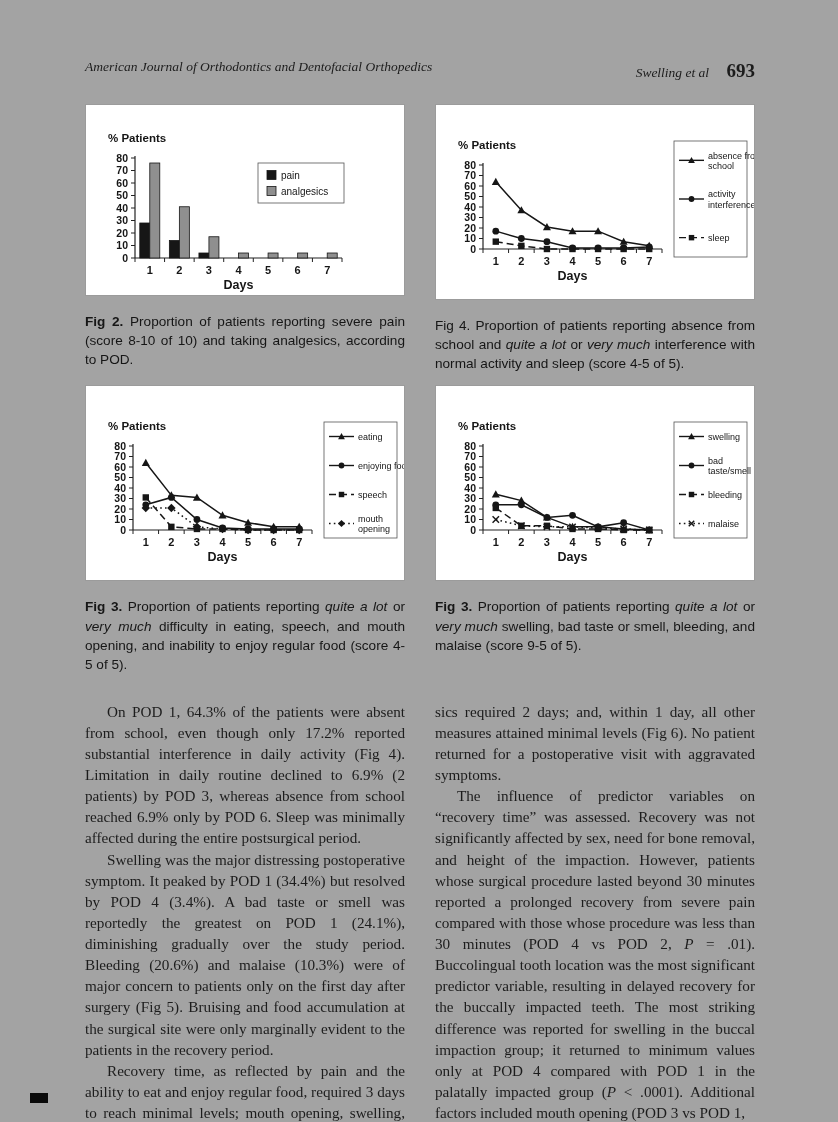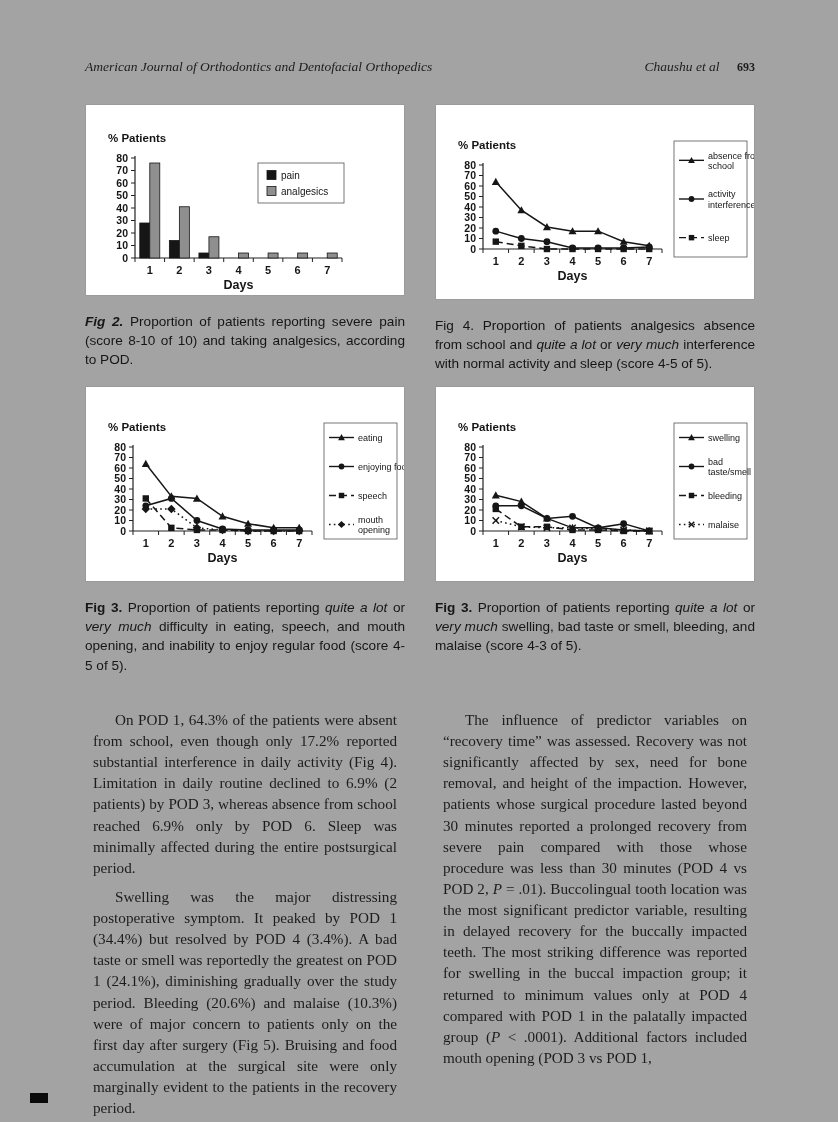--- a/index.html
+++ b/index.html
@@ -5,48 +5,48 @@
   html,body{margin:0;padding:0;background:#e8e8e8;}
   .page{
     width:838px;height:1122px;background:#a3a3a3;position:relative;
     box-sizing:border-box;padding:58px 83px 0 85px;
     font-family:"Liberation Serif",serif;color:#1c1c1c;overflow:hidden;
   }
   .header{display:flex;justify-content:space-between;align-items:flex-start;
     font-style:italic;font-size:13.5px;line-height:1.4;}
   .header-left div{white-space:nowrap;}
   .header-right{white-space:nowrap;}
-  .pageno{font-style:normal;font-weight:bold;margin-left:14px;font-size:12px;text-align:right;}
-
-  .figgrid{display:grid;grid-template-columns:320px 320px;column-gap:30px;margin-top:27px;}
+  .pageno{font-style:normal;font-weight:bold;margin-left:14px;font-size:19px;text-align:right;}
+
+  .figgrid{display:grid;grid-template-columns:320px 320px;column-gap:30px;margin-top:19px;}
   figure{margin:0 0 12px 0;}
   .chartbox{border:1px solid #9b9b9b;background:#fff;box-sizing:border-box;}
   .h192{width:320px;height:192px;}
   .h196{width:320px;height:196px;}
   figcaption{font-family:"Liberation Sans",sans-serif;font-size:13.6px;line-height:1.42;
     margin-top:16px;text-align:justify;color:#161616;}
 
   .bodytext{display:grid;grid-template-columns:320px 320px;column-gap:30px;margin-top:14px;
     font-size:15.2px;line-height:1.39;text-align:justify;}
-  .bodytext p{margin:8px;}
+  .bodytext p{margin:0;}
   .bodytext p.indent{text-indent:22px;}
 
   .print-mark{position:absolute;left:30px;bottom:19px;width:18px;height:10px;background:#0a0a0a;}
 </style>
 </head>
 <body>
 
 <div class="page">
 
   <div class="header">
     <div class="header-left">
       <div>American Journal of Orthodontics and Dentofacial Orthopedics</div>
     </div>
     <div class="header-right">
-      <span>Chaushu et al</span>
+      <span>Swelling et al</span>
       <span class="pageno">693</span>
     </div>
   </div>
 
   <div class="figgrid">
     <figure>
       <div class="chartbox h192"><svg width="318" height="190" viewBox="0 0 318 190">
             <text x="22" y="37" text-anchor="start" font-size="11.5" font-family="&quot;Liberation Sans&quot;,sans-serif" font-weight="bold" fill="#161616">% Patients</text>
             <line x1="49" y1="51" x2="49" y2="153" stroke="#222" stroke-width="1.2"></line>
             <line x1="49" y1="153" x2="256" y2="153" stroke="#222" stroke-width="1.2"></line>
@@ -93,21 +93,21 @@
             <rect x="152.5" y="148" width="10" height="5" fill="#8f8f8f" stroke="#161616" stroke-width="0.8"></rect>
             <rect x="182.07142857142858" y="148" width="10" height="5" fill="#8f8f8f" stroke="#161616" stroke-width="0.8"></rect>
             <rect x="211.64285714285714" y="148" width="10" height="5" fill="#8f8f8f" stroke="#161616" stroke-width="0.8"></rect>
             <rect x="241.21428571428572" y="148" width="10" height="5" fill="#8f8f8f" stroke="#161616" stroke-width="0.8"></rect>
             <rect x="172" y="58" width="86" height="40" fill="#fff" stroke="#555" stroke-width="0.8"></rect>
             <rect x="181" y="65.5" width="9" height="9" fill="#161616" stroke="#161616" stroke-width="0.8"></rect>
             <text x="195" y="73.6" text-anchor="start" font-size="10" font-family="&quot;Liberation Sans&quot;,sans-serif" font-weight="normal" fill="#161616">pain</text>
             <rect x="181" y="81.5" width="9" height="9" fill="#8f8f8f" stroke="#161616" stroke-width="0.8"></rect>
             <text x="195" y="89.6" text-anchor="start" font-size="10" font-family="&quot;Liberation Sans&quot;,sans-serif" font-weight="normal" fill="#161616">analgesics</text>
           </svg></div>
-      <figcaption><span style="font-weight: bold; font-style: italic;">Fig 2.</span><span> Proportion of patients reporting severe pain (score 8-10 of 10) and taking analgesics, according to POD.</span></figcaption>
+      <figcaption><span style="font-weight: bold;">Fig 2.</span><span> Proportion of patients reporting severe pain (score 8-10 of 10) and taking analgesics, according to POD.</span></figcaption>
     </figure>
     <figure>
       <div class="chartbox h196"><svg width="318" height="194" viewBox="0 0 318 194">
             <text x="22" y="44" text-anchor="start" font-size="11.5" font-family="&quot;Liberation Sans&quot;,sans-serif" font-weight="bold" fill="#161616">% Patients</text>
             <line x1="47" y1="58" x2="47" y2="144" stroke="#222" stroke-width="1.2"></line>
             <line x1="47" y1="144" x2="226" y2="144" stroke="#222" stroke-width="1.2"></line>
             <line x1="43" y1="144" x2="47" y2="144" stroke="#222" stroke-width="1"></line>
             <text x="40" y="147.6" text-anchor="end" font-size="10.5" font-family="&quot;Liberation Sans&quot;,sans-serif" font-weight="bold" fill="#161616">0</text>
             <line x1="43" y1="133.5" x2="47" y2="133.5" stroke="#222" stroke-width="1"></line>
             <text x="40" y="137.1" text-anchor="end" font-size="10.5" font-family="&quot;Liberation Sans&quot;,sans-serif" font-weight="bold" fill="#161616">10</text>
@@ -169,21 +169,21 @@
             <line x1="243" y1="55.33333333333333" x2="268" y2="55.33333333333333" stroke="#161616" stroke-width="1.4" stroke-dasharray="none"></line>
             <path d="M255.5 51.93333333333333L258.9 58.05333333333333L252.1 58.05333333333333Z" fill="#161616"></path>
             <text font-size="9" font-family="&quot;Liberation Sans&quot;,sans-serif" fill="#161616"><tspan x="272" y="53.53333333333333">absence from</tspan><tspan x="272" y="64.03333333333333">school</tspan></text>
             <line x1="243" y1="94" x2="268" y2="94" stroke="#161616" stroke-width="1.4" stroke-dasharray="none"></line>
             <circle cx="255.5" cy="94" r="2.8899999999999997" fill="#161616"></circle>
             <text font-size="9" font-family="&quot;Liberation Sans&quot;,sans-serif" fill="#161616"><tspan x="272" y="92.2">activity</tspan><tspan x="272" y="102.7">interference</tspan></text>
             <line x1="243" y1="132.66666666666669" x2="268" y2="132.66666666666669" stroke="#161616" stroke-width="1.4" stroke-dasharray="7,4"></line>
             <rect x="252.78" y="129.9466666666667" width="5.44" height="5.44" fill="#161616"></rect>
             <text font-size="9" font-family="&quot;Liberation Sans&quot;,sans-serif" fill="#161616"><tspan x="272" y="135.86666666666667">sleep</tspan></text>
           </svg></div>
-      <figcaption><span style="font-weight: normal;">Fig 4.</span><span> Proportion of patients analgesics absence from school and </span><span style="font-style: italic;">quite a lot</span><span> or </span><span style="font-style: italic;">very much</span><span> interference with normal activity and sleep (score 4-5 of 5).</span></figcaption>
+      <figcaption><span style="font-weight: normal;">Fig 4.</span><span> Proportion of patients reporting absence from school and </span><span style="font-style: italic;">quite a lot</span><span> or </span><span style="font-style: italic;">very much</span><span> interference with normal activity and sleep (score 4-5 of 5).</span></figcaption>
     </figure>
     <figure>
       <div class="chartbox h196"><svg width="318" height="194" viewBox="0 0 318 194">
             <text x="22" y="44" text-anchor="start" font-size="11.5" font-family="&quot;Liberation Sans&quot;,sans-serif" font-weight="bold" fill="#161616">% Patients</text>
             <line x1="47" y1="58" x2="47" y2="144" stroke="#222" stroke-width="1.2"></line>
             <line x1="47" y1="144" x2="226" y2="144" stroke="#222" stroke-width="1.2"></line>
             <line x1="43" y1="144" x2="47" y2="144" stroke="#222" stroke-width="1"></line>
             <text x="40" y="147.6" text-anchor="end" font-size="10.5" font-family="&quot;Liberation Sans&quot;,sans-serif" font-weight="bold" fill="#161616">0</text>
             <line x1="43" y1="133.5" x2="47" y2="133.5" stroke="#222" stroke-width="1"></line>
             <text x="40" y="137.1" text-anchor="end" font-size="10.5" font-family="&quot;Liberation Sans&quot;,sans-serif" font-weight="bold" fill="#161616">10</text>
@@ -351,29 +351,30 @@
             <circle cx="255.5" cy="79.5" r="2.8899999999999997" fill="#161616"></circle>
             <text font-size="9" font-family="&quot;Liberation Sans&quot;,sans-serif" fill="#161616"><tspan x="272" y="77.7">bad</tspan><tspan x="272" y="88.2">taste/smell</tspan></text>
             <line x1="243" y1="108.5" x2="268" y2="108.5" stroke="#161616" stroke-width="1.4" stroke-dasharray="7,4"></line>
             <rect x="252.78" y="105.78" width="5.44" height="5.44" fill="#161616"></rect>
             <text font-size="9" font-family="&quot;Liberation Sans&quot;,sans-serif" fill="#161616"><tspan x="272" y="111.7">bleeding</tspan></text>
             <line x1="243" y1="137.5" x2="268" y2="137.5" stroke="#161616" stroke-width="1.4" stroke-dasharray="1.6,3.2"></line>
             <line x1="252.78" y1="134.78" x2="258.22" y2="140.22" stroke="#161616" stroke-width="1.4"></line>
             <line x1="252.78" y1="140.22" x2="258.22" y2="134.78" stroke="#161616" stroke-width="1.4"></line>
             <text font-size="9" font-family="&quot;Liberation Sans&quot;,sans-serif" fill="#161616"><tspan x="272" y="140.7">malaise</tspan></text>
           </svg></div>
-      <figcaption><span style="font-weight: bold;">Fig 3.</span><span> Proportion of patients reporting </span><span style="font-style: italic;">quite a lot</span><span> or </span><span style="font-style: italic;">very much</span><span> swelling, bad taste or smell, bleeding, and malaise (score 4-3 of 5).</span></figcaption>
+      <figcaption><span style="font-weight: bold;">Fig 3.</span><span> Proportion of patients reporting </span><span style="font-style: italic;">quite a lot</span><span> or </span><span style="font-style: italic;">very much</span><span> swelling, bad taste or smell, bleeding, and malaise (score 9-5 of 5).</span></figcaption>
     </figure>
   </div>
 
   <div class="bodytext">
     <div class="col">
       <p class="indent"><span>On POD 1, 64.3% of the patients were absent from school, even though only 17.2% reported substantial interference in daily activity (Fig 4). Limitation in daily routine declined to 6.9% (2 patients) by POD 3, whereas absence from school reached 6.9% only by POD 6. Sleep was minimally affected during the entire postsurgical period.</span></p>
       <p class="indent"><span>Swelling was the major distressing postoperative symptom. It peaked by POD 1 (34.4%) but resolved by POD 4 (3.4%). A bad taste or smell was reportedly the greatest on POD 1 (24.1%), diminishing gradually over the study period. Bleeding (20.6%) and malaise (10.3%) were of major concern to patients only on the first day after surgery (Fig 5). Bruising and food accumulation at the surgical site were only marginally evident to the patients in the recovery period.</span></p>
       <p class="indent"><span>Recovery time, as reflected by pain and the ability to eat and enjoy regular food, required 3 days to reach minimal levels; mouth opening, swelling, bad taste or smell, school attendance, and consumption of analge-</span></p>
     </div>
     <div class="col">
+      <p><span>sics required 2 days; and, within 1 day, all other measures attained minimal levels (Fig 6). No patient returned for a postoperative visit with aggravated symptoms.</span></p>
       <p class="indent"><span>The influence of predictor variables on “recovery time” was assessed. Recovery was not significantly affected by sex, need for bone removal, and height of the impaction. However, patients whose surgical procedure lasted beyond 30 minutes reported a prolonged recovery from severe pain compared with those whose procedure was less than 30 minutes (POD 4 vs POD 2, </span><span style="font-style: italic;">P</span><span> = .01). Buccolingual tooth location was the most significant predictor variable, resulting in delayed recovery for the buccally impacted teeth. The most striking difference was reported for swelling in the buccal impaction group; it returned to minimum values only at POD 4 compared with POD 1 in the palatally impacted group (</span><span style="font-style: italic;">P</span><span> &lt; .0001). Additional factors included mouth opening (POD 3 vs POD 1, </span></p>
     </div>
   </div>
 
   <div class="print-mark"></div>
 </div>
 
 </body></html>

